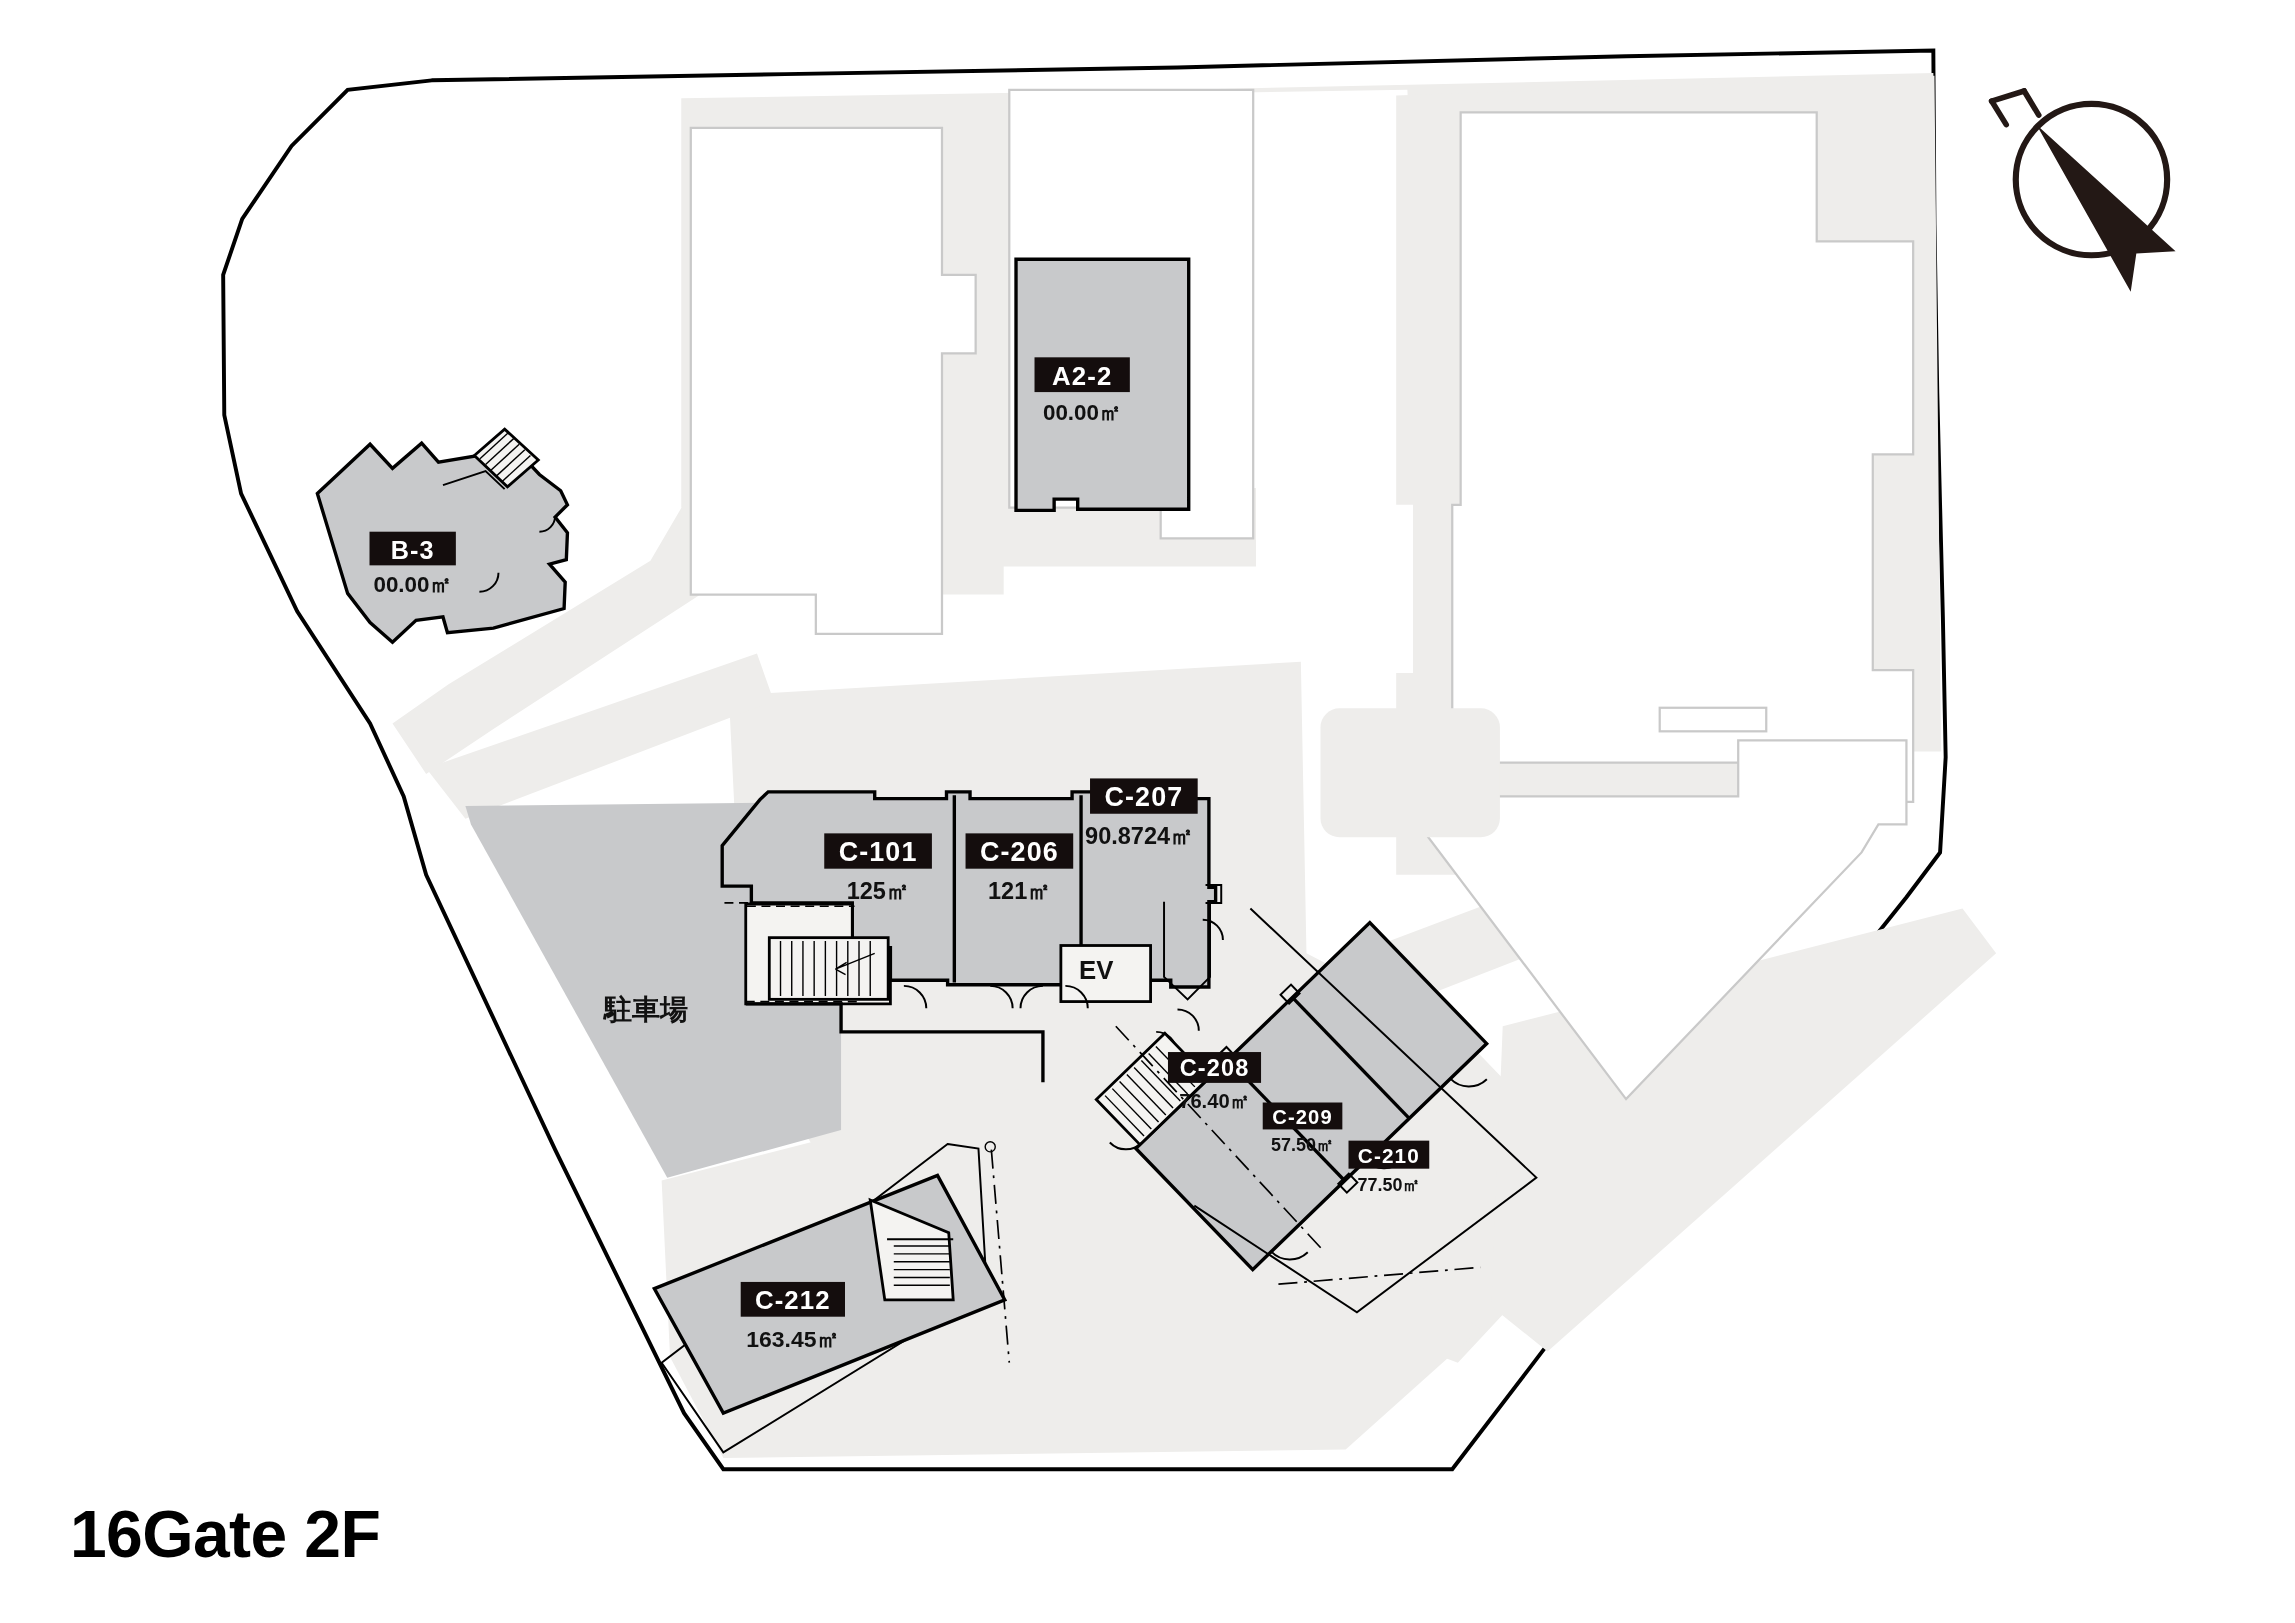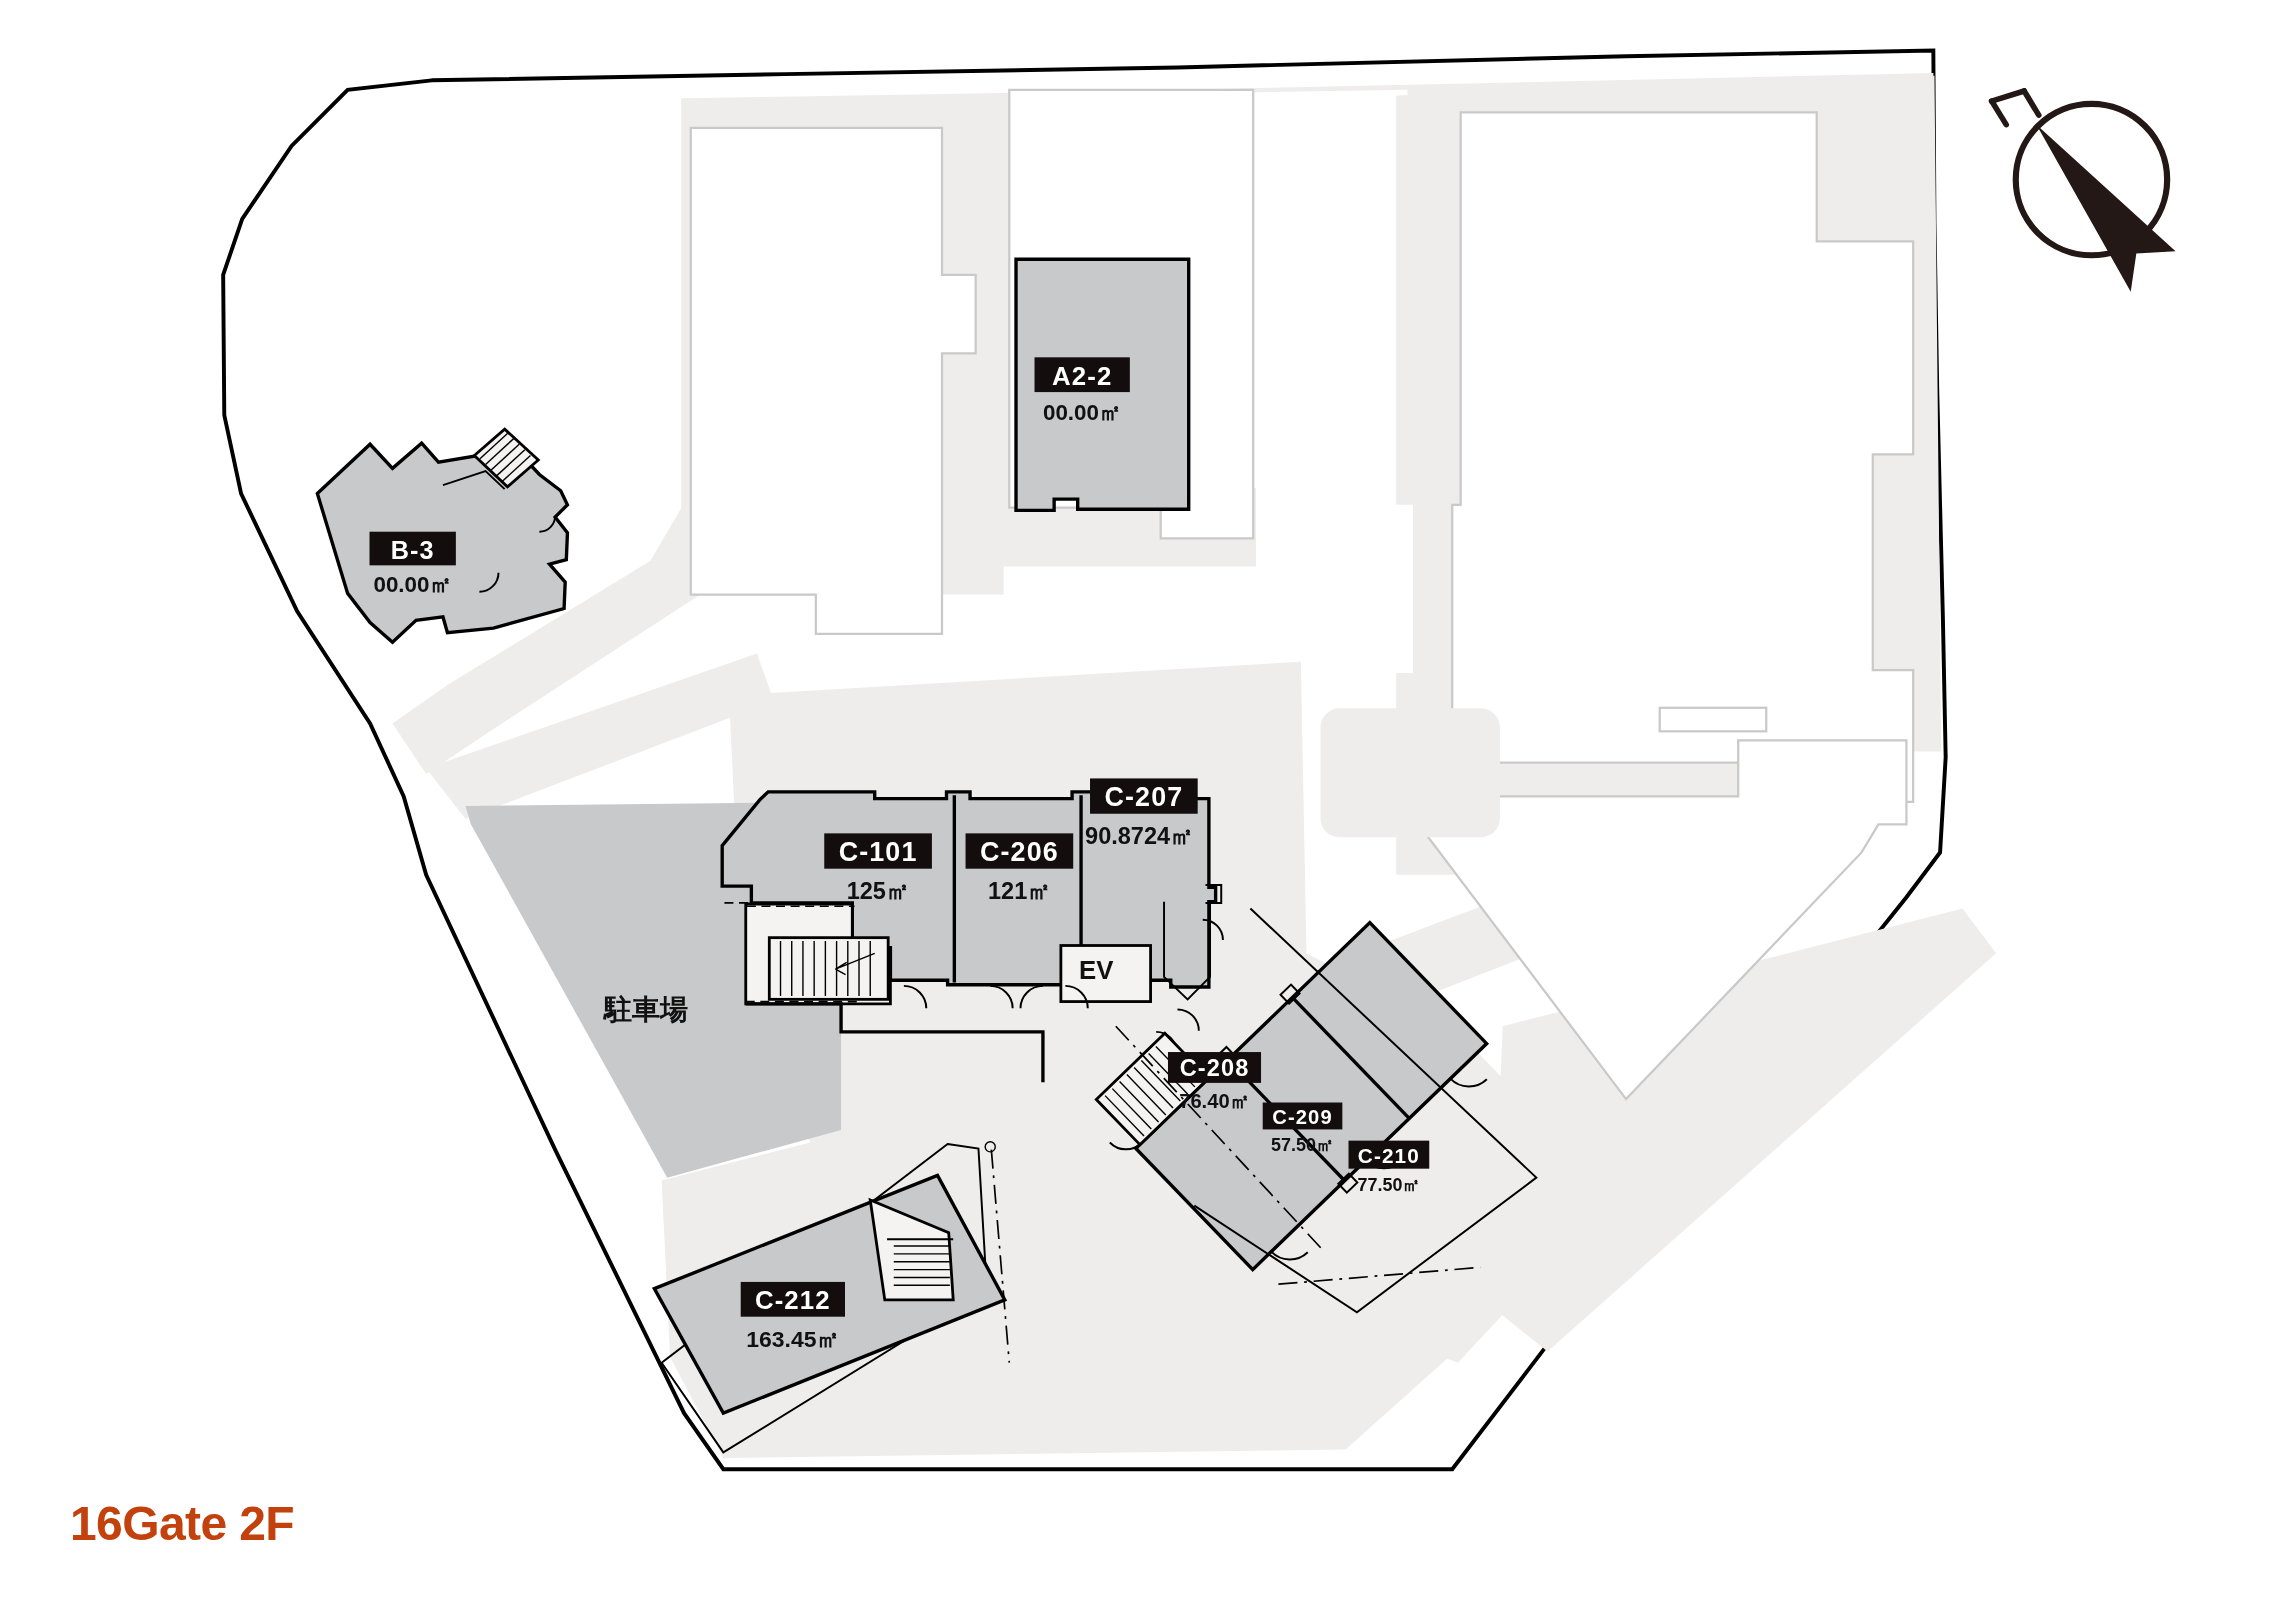--- a/index.html
+++ b/index.html
@@ -135,23 +135,23 @@
     stroke: #231815;
     stroke-width: 10;
     stroke-linecap: round;
   }
   #page-title {
     position: absolute;
     left: 70px;
     top: 1496px;
     font-family: "Liberation Sans", sans-serif;
     font-weight: bold;
-    font-size: 48px;
+    font-size: 66px;
     letter-spacing: -0.6px;
-    color: #c2410c;
+    color: #000000;
     white-space: nowrap;
   }
 </style>
 </head>
 <body>
 
 <div id="map-root">
   <svg id="site-plan" viewBox="0 0 4093 2894" xmlns="http://www.w3.org/2000/svg">
 
     <path class="site-boundary" d="M 770,143 L 620,160 L 520,260 L 432,390 L 398,490 L 400,740

